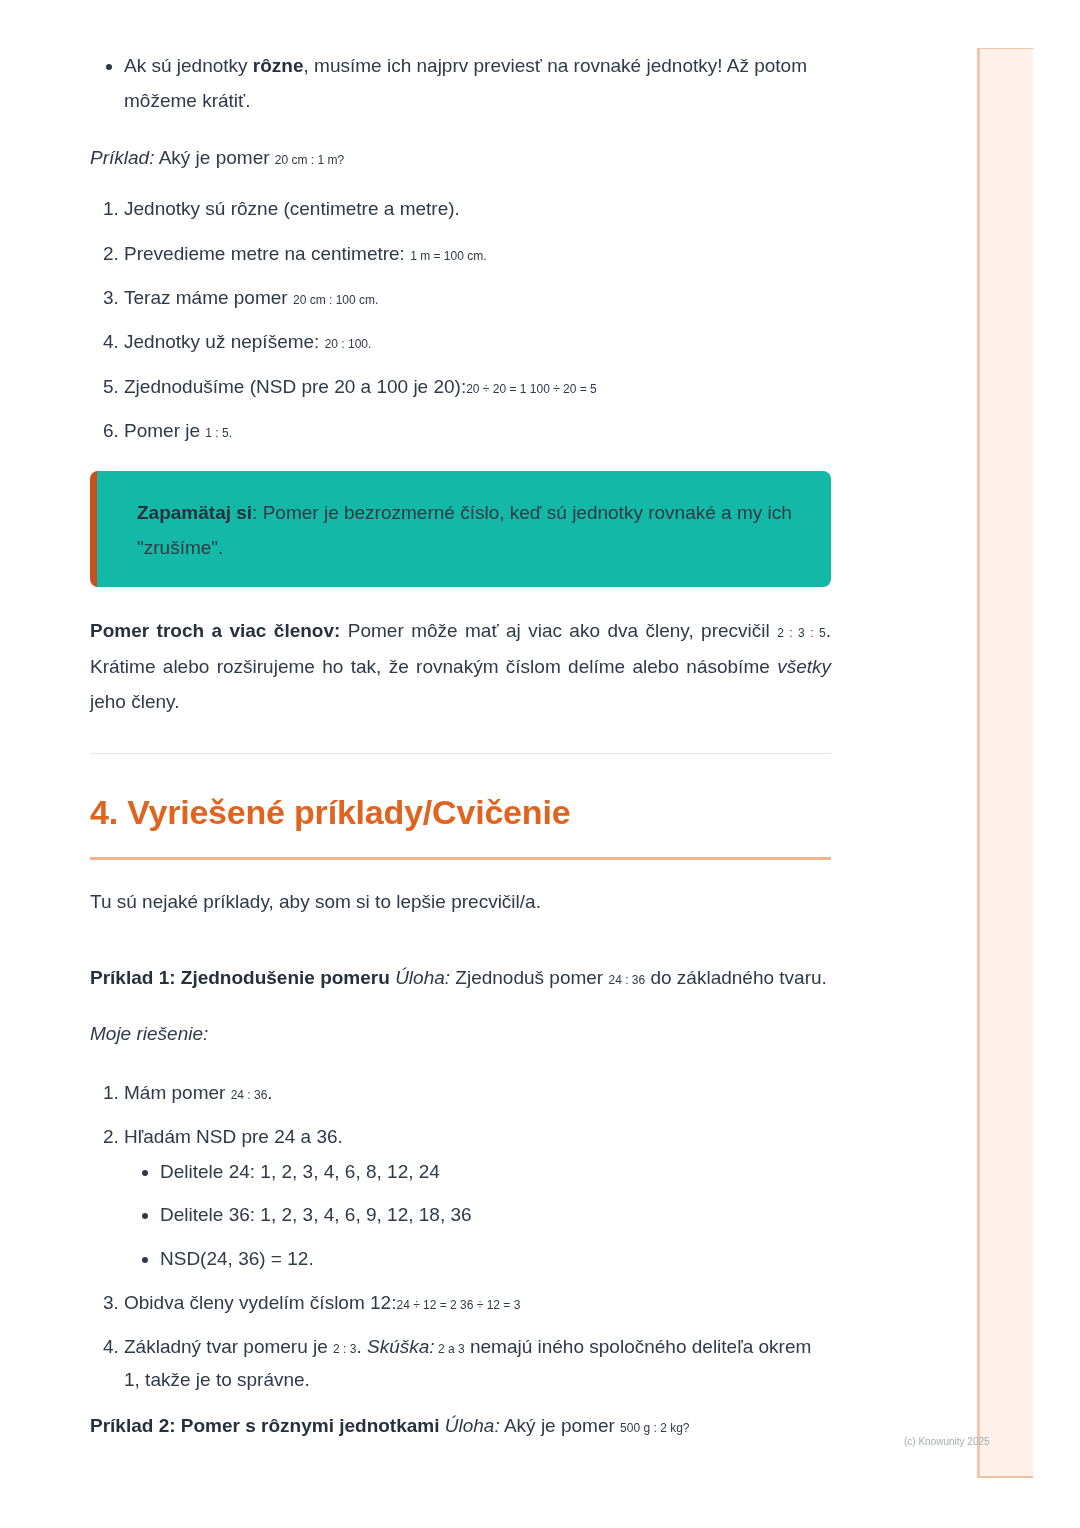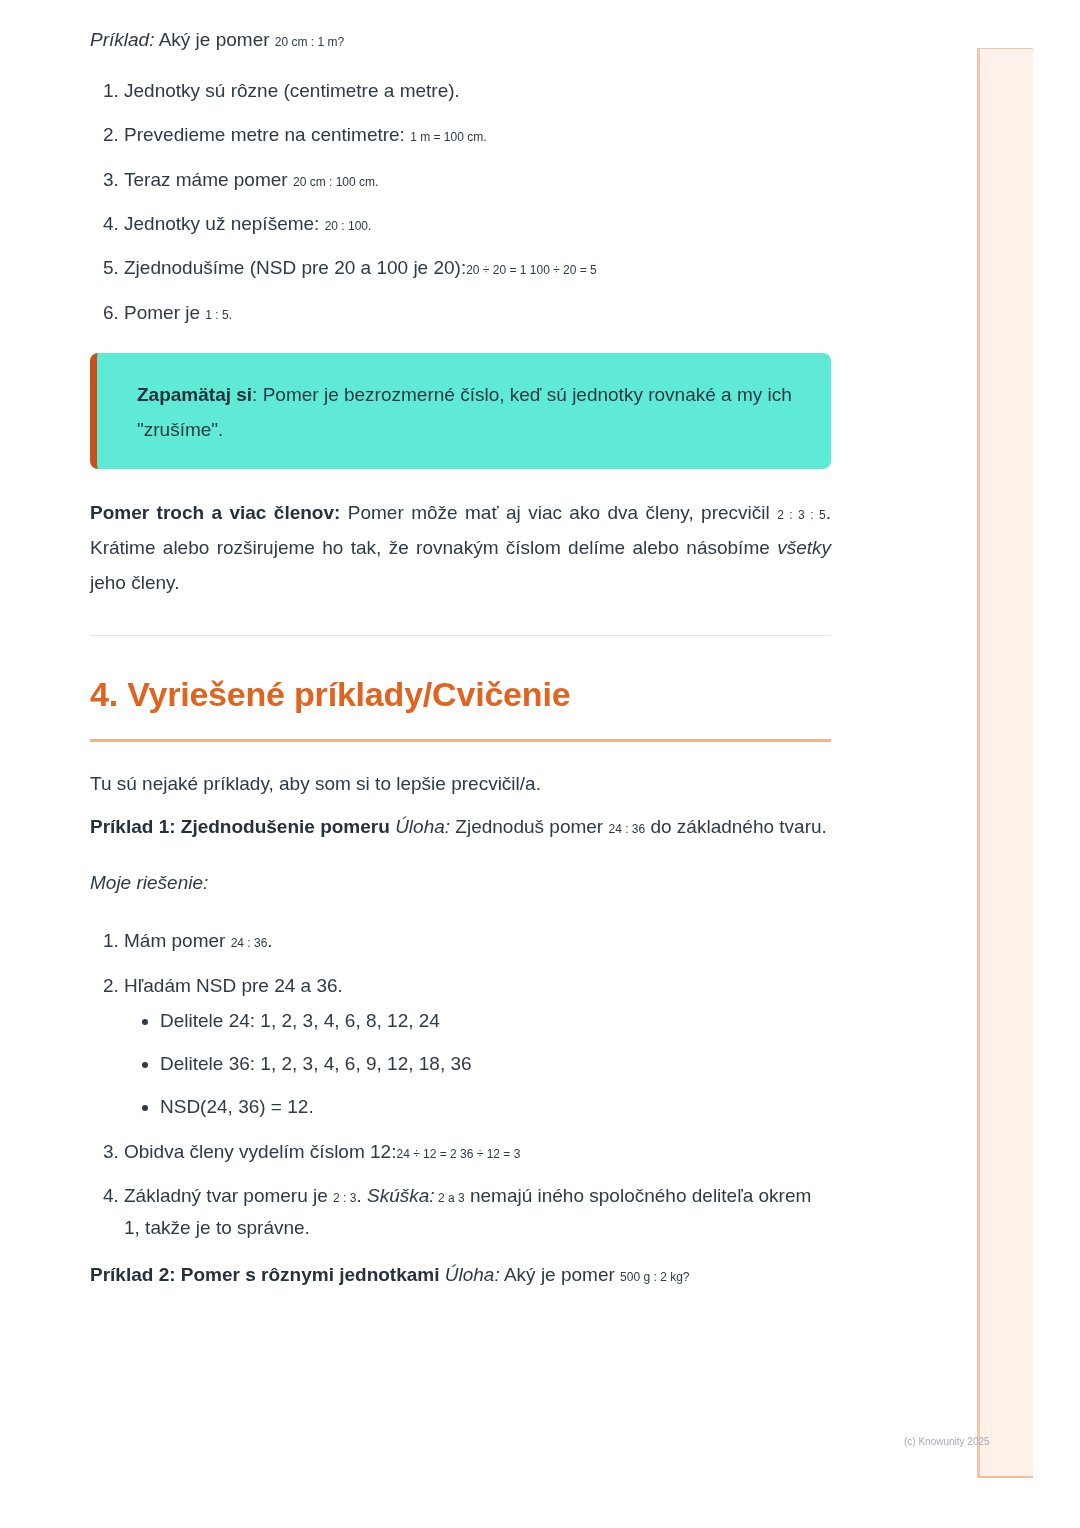--- a/index.html
+++ b/index.html
@@ -31,59 +31,62 @@
   ul.intro-list { margin:48px 0 0 0; padding-left:34px; list-style:disc; }
   ul.intro-list > li { line-height:1.85; }
 
   p.example-line { margin-top:22px; line-height:1.85; }
 
   ol.steps { margin-top:18px; padding-left:34px; }
   ol.steps > li { line-height:1.7; margin-bottom:12px; }
 
   .callout {
     margin-top:24px;
-    background:#5eead4;
+    background:#14b8a6;
     border-left:7px solid #c6511d;
     border-radius:8px;
     padding:24px 34px 22px 40px;
   }
   .callout p { line-height:1.85; }
 
   p.para { line-height:1.85; }
   .justify { text-align:justify; }
   p.multi-ratio { margin-top:26px; }
 
   hr.rule { border:none; border-top:1px solid #e4e5e6; margin-top:34px; }
 
   h2.section-title {
     margin-top:36px;
     font-size:34px; font-weight:bold; color:#e0641f;
     line-height:1.3; letter-spacing:-0.2px;
   }
   .title-underline { margin-top:23px; height:3px; background:#f3b28e; width:100%; }
 
   p.section-intro { margin-top:24px; }
-  p.example1 { margin-top:8px; }
+  p.example1 { margin-top:41px; }
   p.my-solution { margin-top:21px; }
 
   ol.solution { margin-top:25px; padding-left:34px; }
   ol.solution > li { line-height:1.7; margin-bottom:12px; }
   ul.divisors { margin:3px 0 6px 0; padding-left:36px; list-style:disc; }
   ul.divisors > li { line-height:1.7; margin-bottom:11px; }
 
   p.example2 { margin-top:12px; }
 </style>
 </head>
 <body>
 
 <div class="side-stripe"></div>
 <div class="copyright">(c) Knowunity 2025</div>
 
 <main class="content">
 
+  <ul class="intro-list">
+    <li><span>Ak sú jednotky </span><strong>rôzne</strong><span>, musíme ich najprv previesť na rovnaké jednotky! Až potom môžeme krátiť.</span></li>
+  </ul>
 
   <p class="example-line"><em>Príklad:</em><span> Aký je pomer </span><span class="math">20 cm : 1 m?</span></p>
 
   <ol class="steps">
     <li><span>Jednotky sú rôzne (centimetre a metre).</span></li>
     <li><span>Prevedieme metre na centimetre: </span><span class="math">1 m = 100 cm.</span></li>
     <li><span>Teraz máme pomer </span><span class="math">20 cm : 100 cm.</span></li>
     <li><span>Jednotky už nepíšeme: </span><span class="math">20 : 100.</span></li>
     <li><span>Zjednodušíme (NSD pre 20 a 100 je 20):</span><span class="math">20 ÷ 20 = 1 100 ÷ 20 = 5</span></li>
     <li><span>Pomer je </span><span class="math">1 : 5.</span></li>

